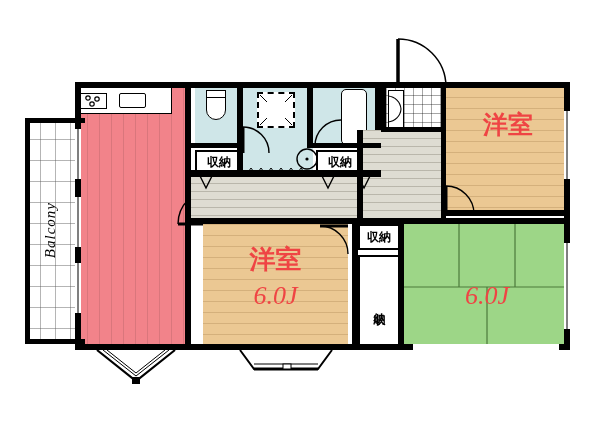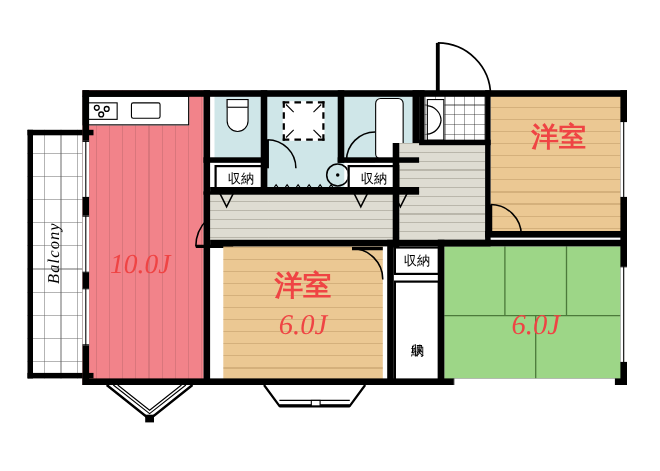--- a/index.html
+++ b/index.html
@@ -48,21 +48,21 @@
 
   
   .lbl{position:absolute;text-align:center;color:#ef4444;
        font-family:"Liberation Serif", serif;font-style:italic;
        white-space:nowrap;line-height:1.05;}
   .roomname{font-family:"DejaVu Sans", sans-serif;font-style:normal;font-weight:700;}
   .area{font-family:"Liberation Serif", serif;font-style:italic;font-weight:400;}
 
   .closet-box{background:#fff;border:2px solid #000;
        display:flex;align-items:center;justify-content:center;}
-  .closet-box span{font-family:"DejaVu Sans", sans-serif;font-weight:400;
+  .closet-box span{font-family:"DejaVu Sans", sans-serif;font-weight:700;
        font-size:12px;color:#000;letter-spacing:0px;}
   .closet-box.vert span{writing-mode:vertical-rl;font-size:12px;line-height:1.1;}
 
   .balcony-lbl{
     font-family:"Liberation Serif", serif;font-style:italic;font-size:15px;
     writing-mode:vertical-rl; transform:rotate(180deg);
     color:#000;letter-spacing:1px;
   }
   svg{position:absolute;overflow:visible;}
   .ln{stroke:#000;fill:none;}
@@ -84,23 +84,20 @@
 
   <div class="abs" style="left:75px;top:87px;width:97px;height:27px;background:#fff;border:1.5px solid #000;"></div>
   <div class="abs" style="left:79px;top:93px;width:28px;height:16px;background:#fff;border:1.5px solid #000;"></div>
   <svg style="left:79px;top:93px;" width="28" height="16">
     <circle cx="9" cy="5" r="2.2" class="ln" stroke-width="1.2"></circle>
     <circle cx="18" cy="6" r="2.2" class="ln" stroke-width="1.2"></circle>
     <circle cx="13" cy="11" r="2.2" class="ln" stroke-width="1.2"></circle>
   </svg>
   <div class="abs" style="left:119px;top:93px;width:27px;height:15px;background:#fff;border:1.5px solid #000;border-radius:2px;"></div>
 
-  <div class="lbl" style="left:75px;top:228px;width:105px;font-size:25px;">
-     <span class="area">10.0J</span>
-  </div>
 
   <svg style="left:178px;top:190px;" width="34" height="34">
      <path d="M0,34 A34,34 0 0 1 34,0" class="ln" stroke-width="1.4"></path>
      <line x1="0" y1="34" x2="34" y2="34" class="ln" stroke-width="3"></line>
   </svg>
 
   <div class="abs fill water-fill" style="left:195px;top:86px;width:42px;height:62px;"></div>
   <div class="abs" style="left:206px;top:90px;width:20px;height:30px;background:#fff;border:1.5px solid #000;border-radius:0 0 10px 10px;"></div>
   <div class="abs" style="left:206px;top:90px;width:20px;height:8px;background:#fff;border:1.5px solid #000;"></div>
   <div class="abs closet-box" style="left:195px;top:150px;width:48px;height:25px;">

